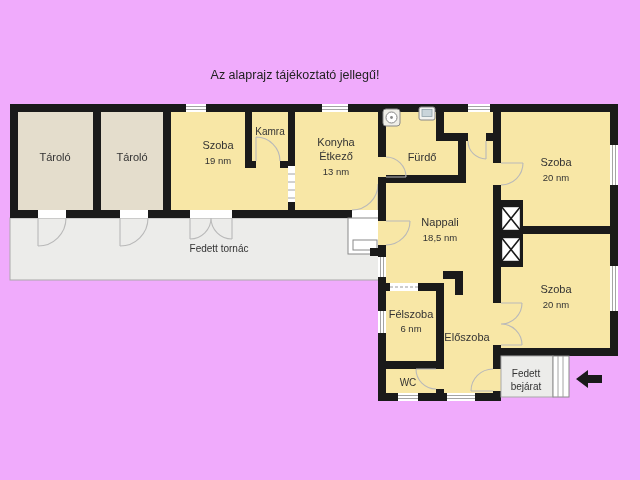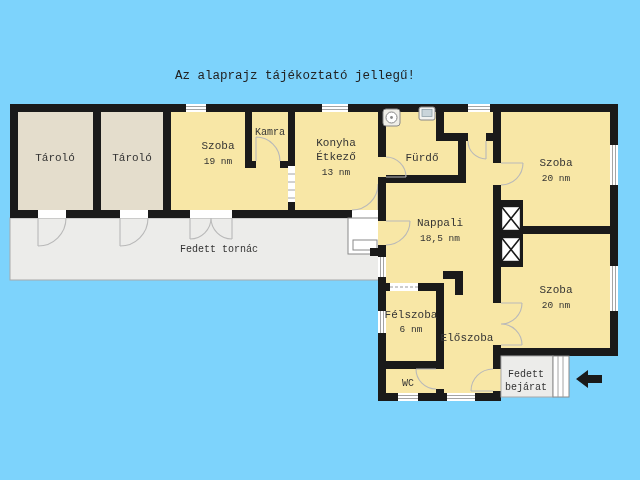--- a/index.html
+++ b/index.html
@@ -1,17 +1,17 @@
 <!DOCTYPE html>
 <html><head>
 <meta charset="utf-8">
 <style>
   html,body{margin:0;padding:0;background:#ffffff;}
-  .page{position:relative;width:640px;height:480px;background:#7dd3fc;overflow:hidden;
-        font-family:Liberation Mono, monospace;}
+  .page{position:relative;width:640px;height:480px;background:#f0abfc;overflow:hidden;
+        font-family:Liberation Sans, sans-serif;}
   svg{display:block}
   .wall{fill:#1a1a1a;}
   .gap{fill:#f8e7a6;}
   .wgap{fill:#ffffff;}
   .wline{stroke:#9a9a9a;stroke-width:0.9;fill:none;}
   .door{stroke:#b9b9b9;stroke-width:1.1;fill:none;}
   .covered-stroke{stroke:#a9a9a9;stroke-width:1;}
   .step{fill:#ffffff;stroke:#8a8a8a;stroke-width:1;}
   .fix{stroke:#888888;stroke-width:1;}
   .chx{fill:#ffffff;stroke:#1a1a1a;stroke-width:2.4;}

